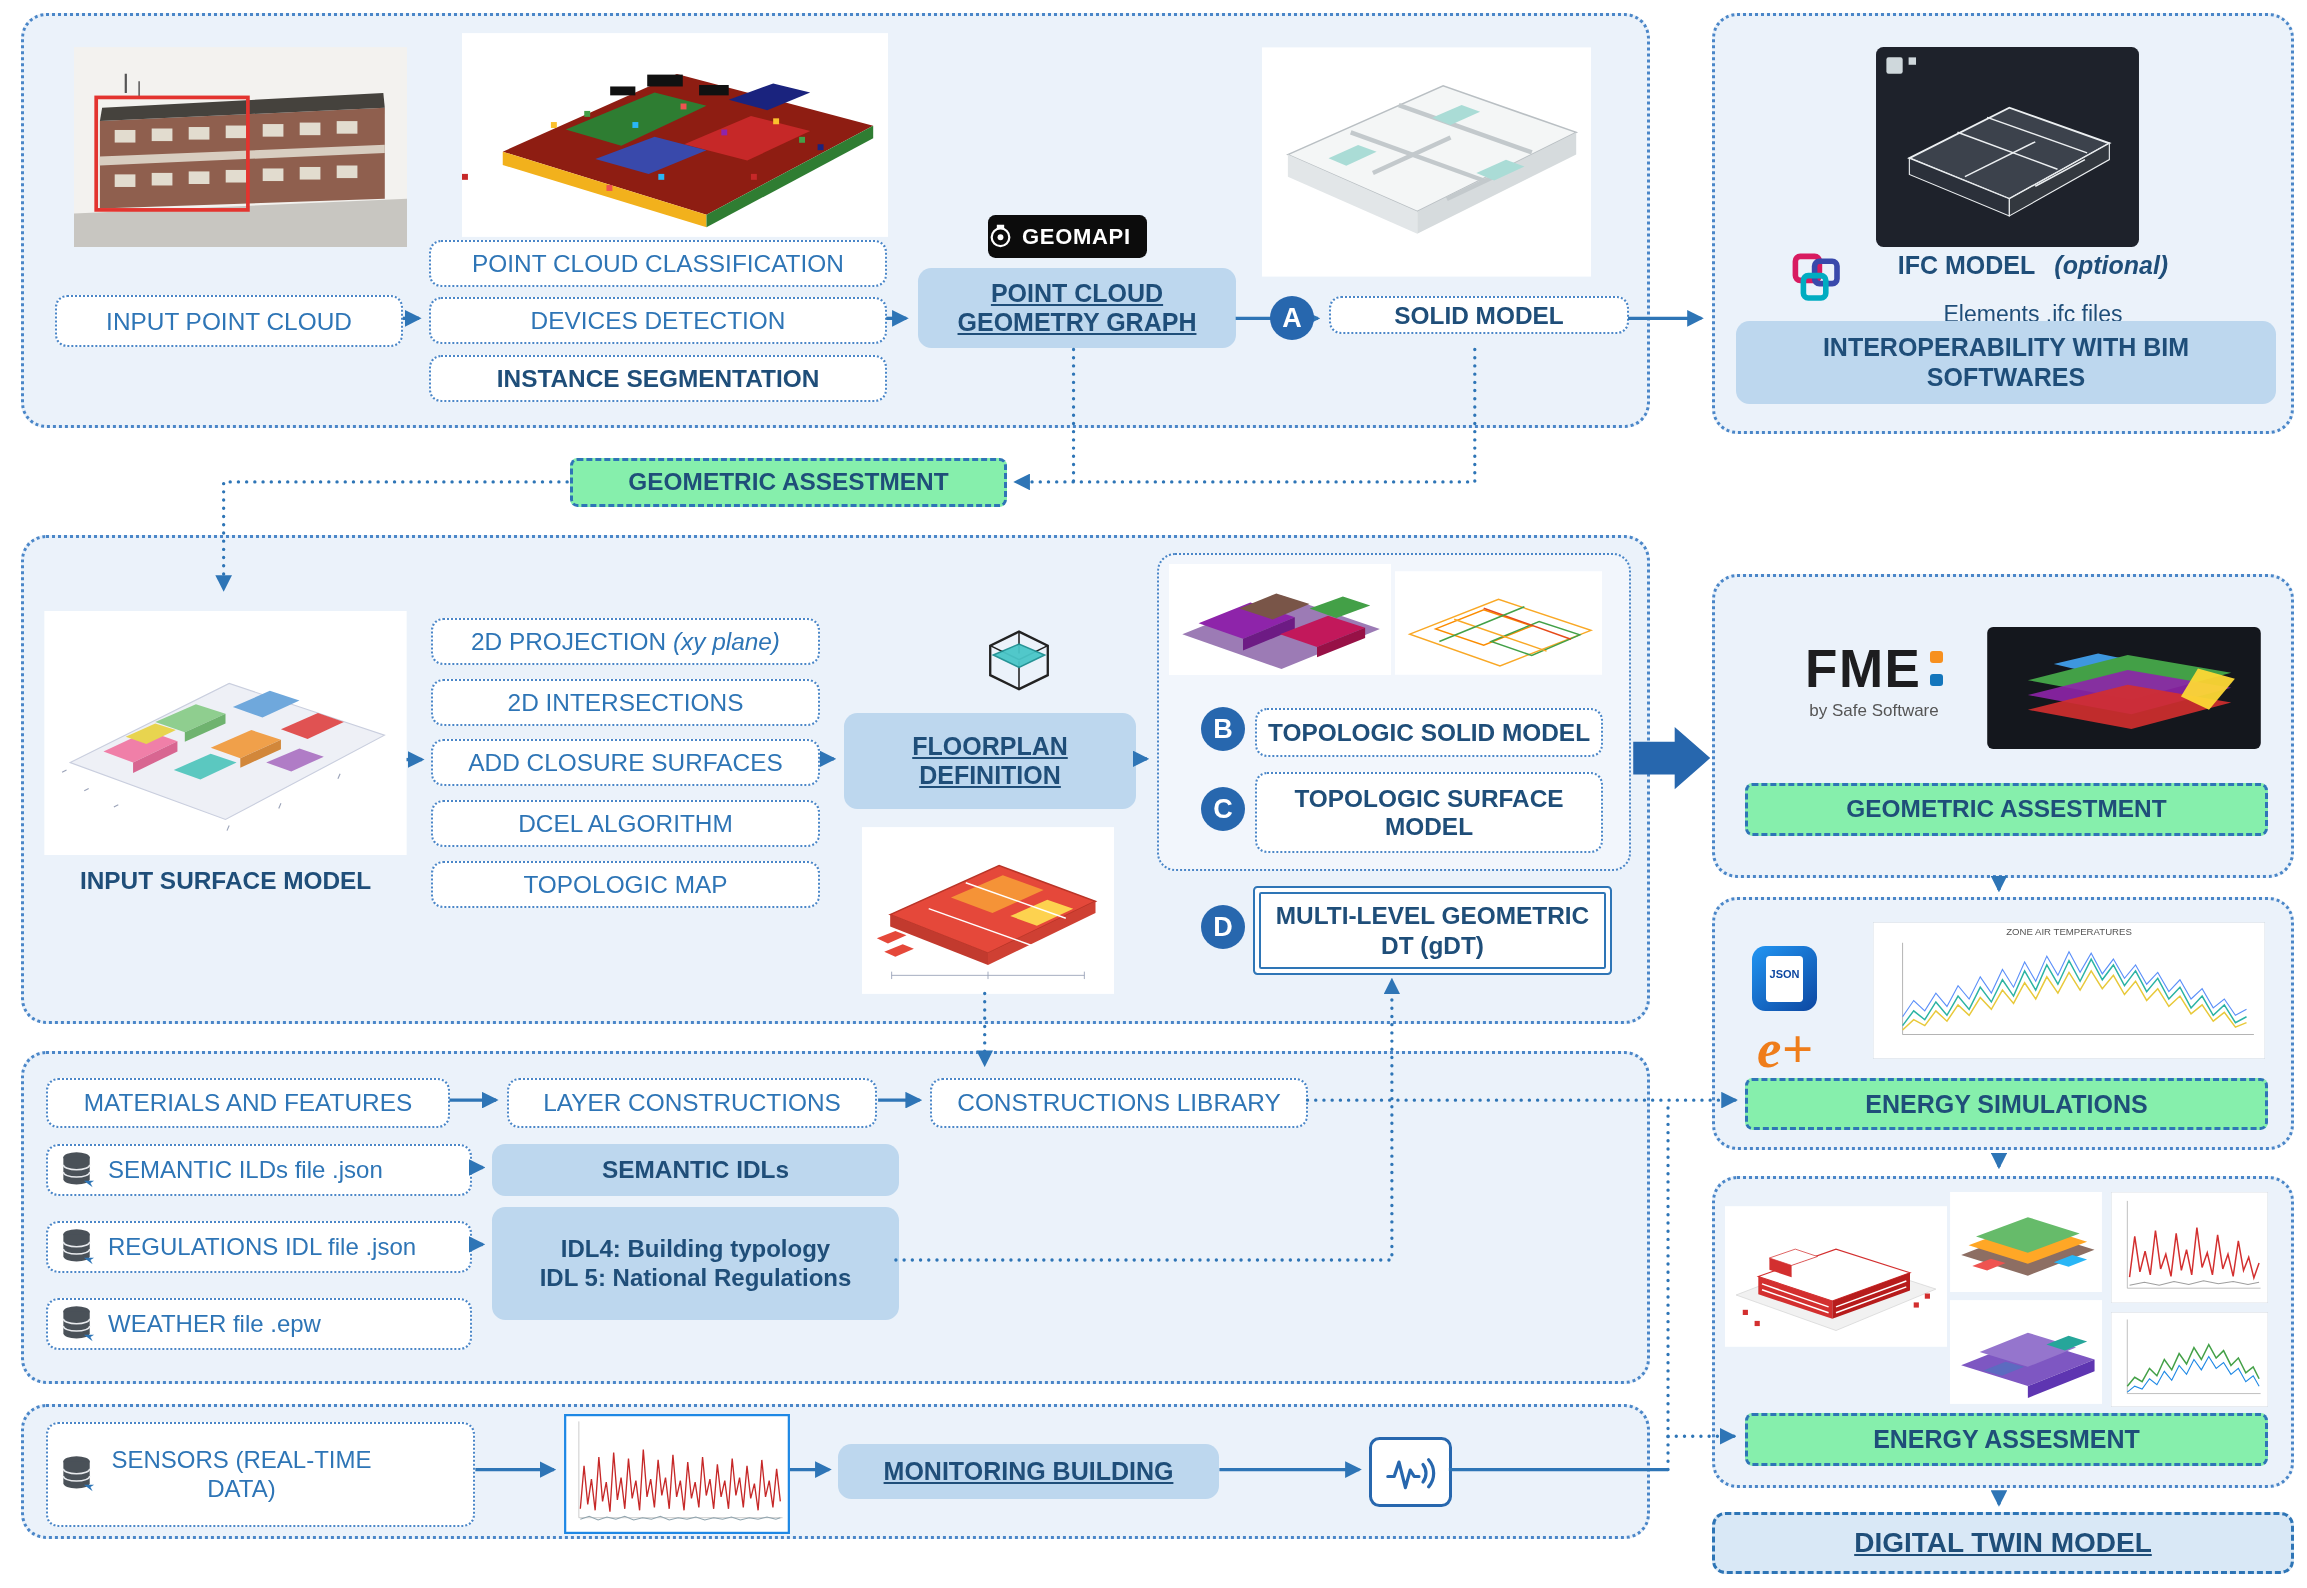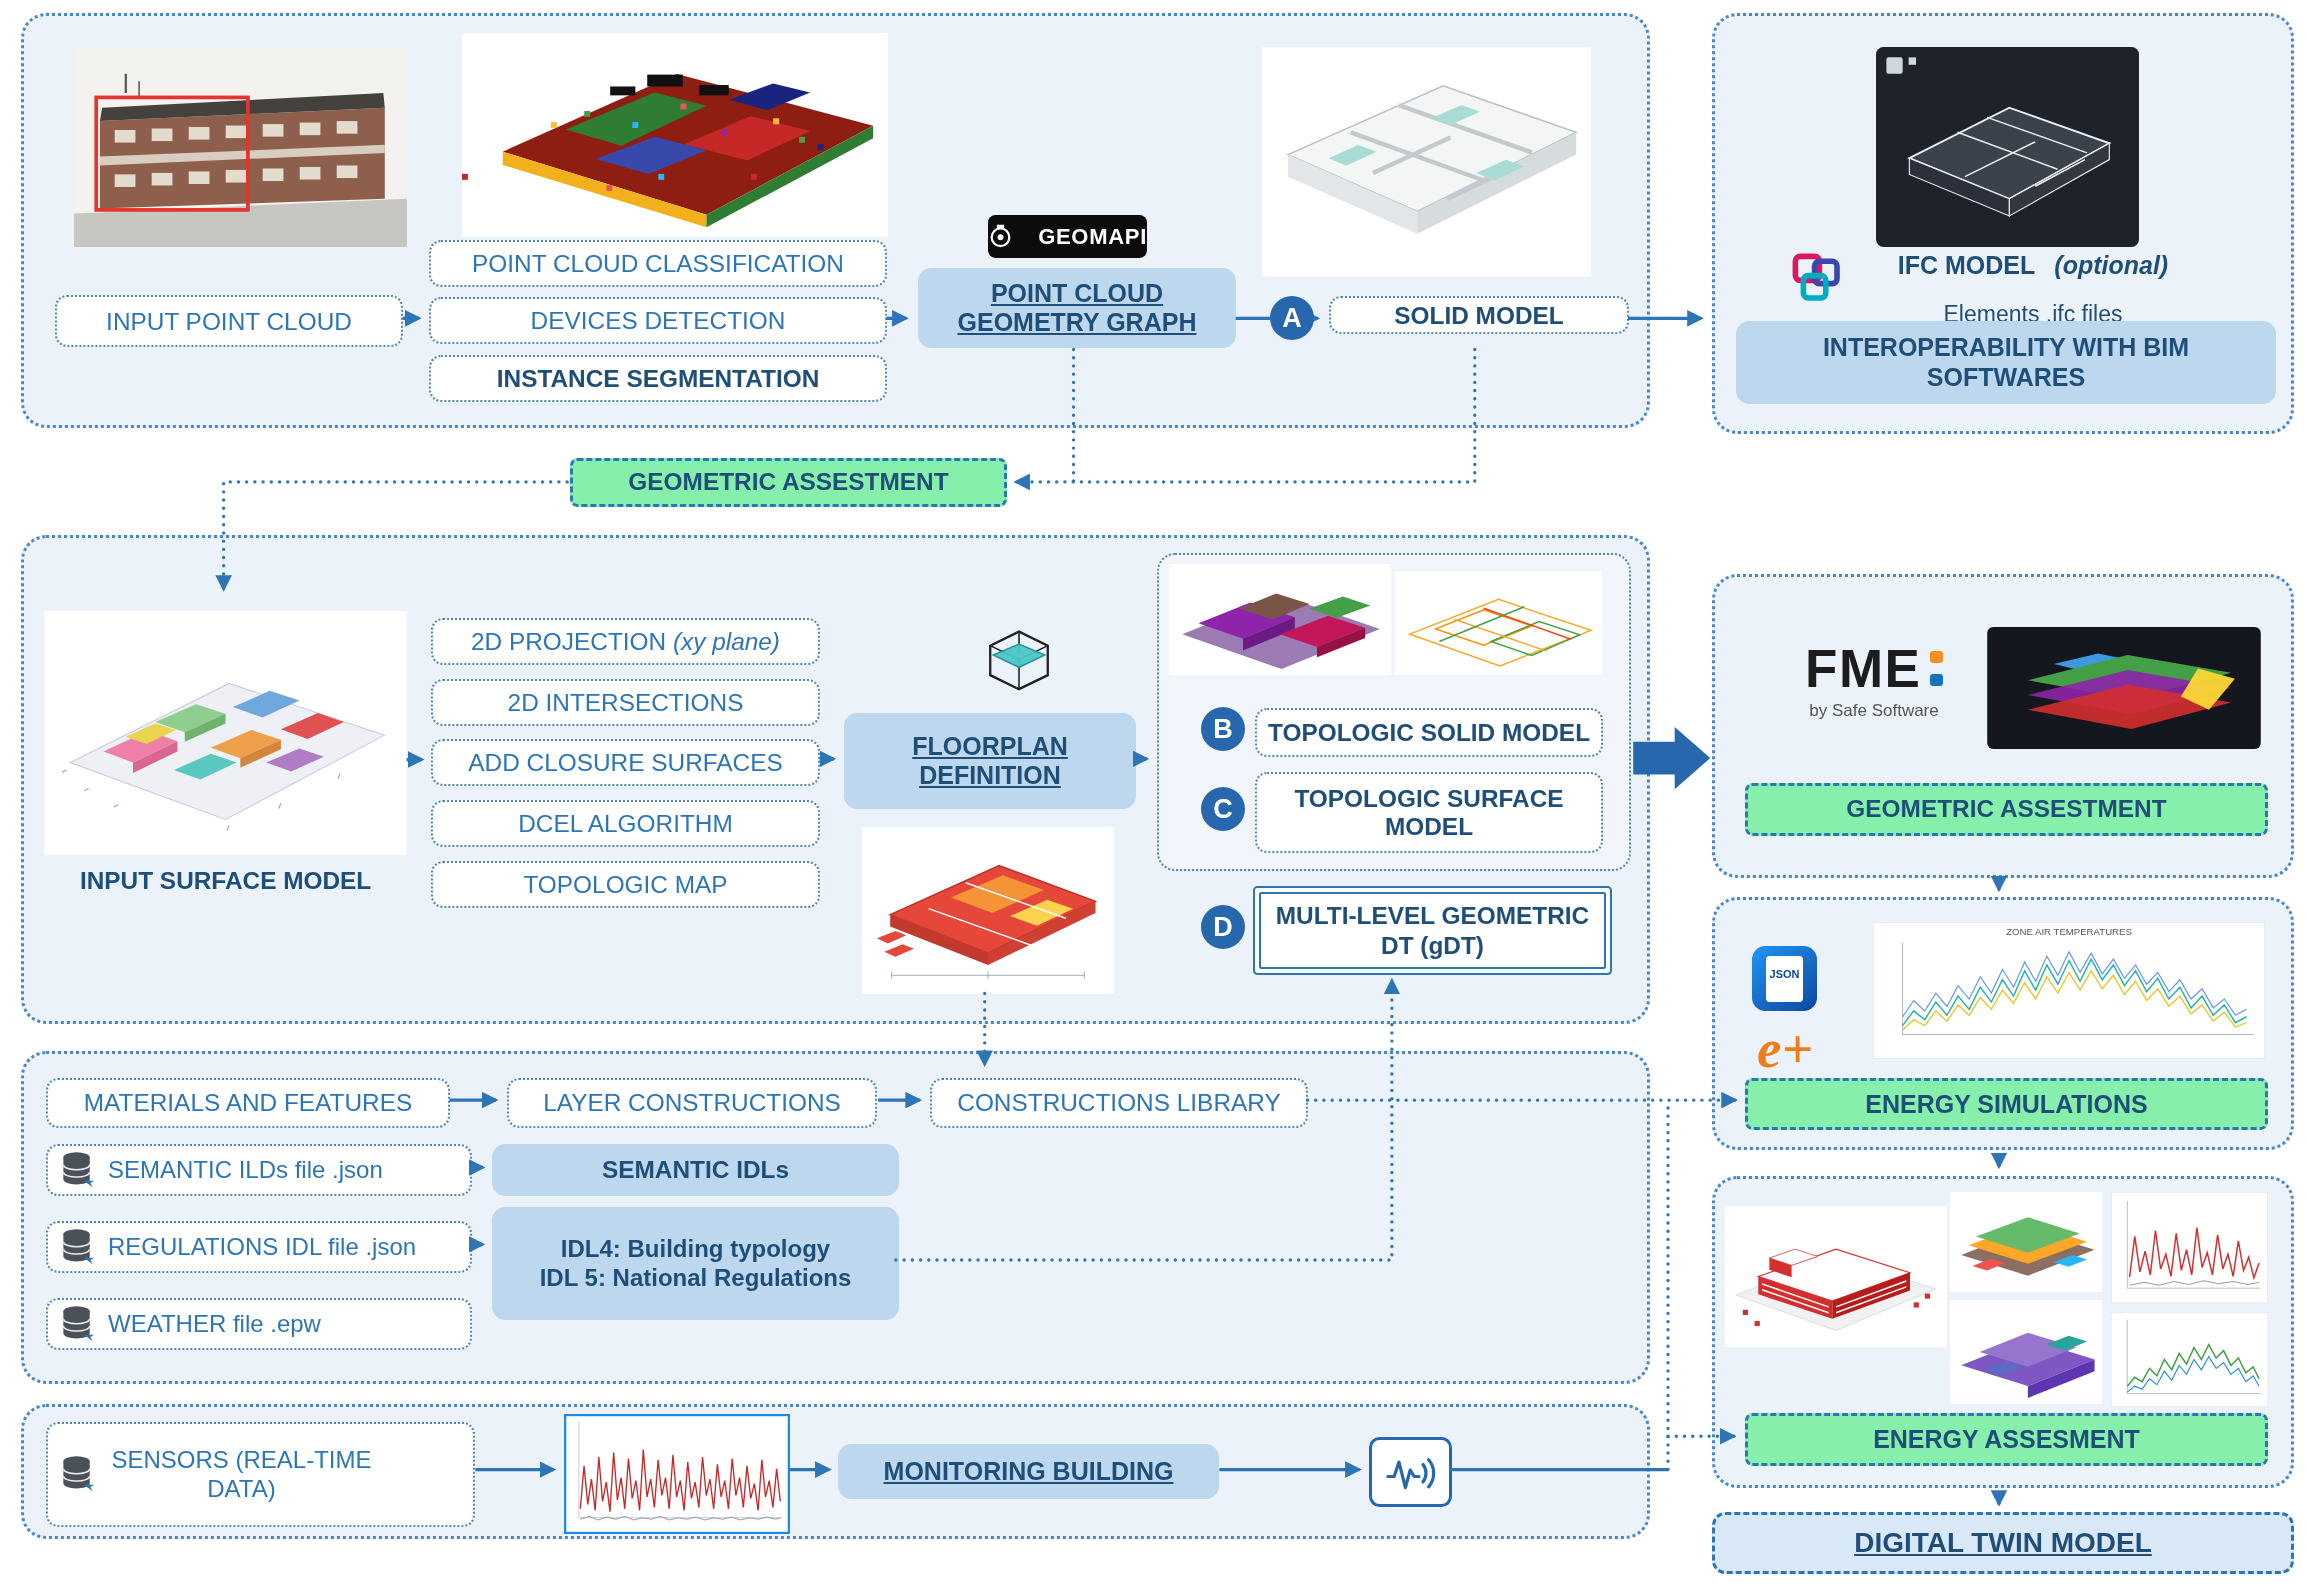--- a/index.html
+++ b/index.html
@@ -10,21 +10,21 @@
 .subcont{position:absolute;border:2.2px dotted #4a86c8;border-radius:18px;background:rgba(255,255,255,.35)}
 .pbox{position:absolute;display:flex;align-items:center;justify-content:center;text-align:center;border:2.2px dotted #4a86c8;border-radius:12px;background:#fff;color:#2e75b6;font-size:24.4px;line-height:1.12;padding:11px 9px}
 .pbox.bold{font-weight:700;color:#1f4e79}
 .pbox.col{flex-direction:column}
 .fillbox{position:absolute;display:flex;flex-direction:column;align-items:center;justify-content:center;text-align:center;background:#bdd7ee;border-radius:13.3px;color:#1f4e79;font-weight:700;font-size:25px;line-height:1.18;padding:3px 10.4px}
 .underline{text-decoration:underline}
 .dashbox{position:absolute;display:flex;flex-direction:column;align-items:center;justify-content:center;text-align:center;border:3px dashed #2e75b6;background:#86efac;color:#1f4e79;font-weight:700;font-size:24.4px;border-radius:7.4px;line-height:1.15}
 .filebox{position:absolute;display:flex;align-items:center;gap:12px;border:2.2px dotted #4a86c8;border-radius:12px;background:#fff;color:#2e75b6;font-size:24px;padding:13px 12px;text-align:left}
 .slabel{position:absolute;color:#1f4e79;font-weight:700;display:flex;align-items:center;justify-content:center;text-align:center}
 .badge{position:absolute;width:44px;height:44px;border-radius:50%;background:#2767ae;color:#fff;font-size:27px;font-weight:700;display:flex;align-items:center;justify-content:center;z-index:60}
-.geomapi{position:absolute;background:#0c0c0c;border-radius:7.4px;color:#fff;display:flex;align-items:center;justify-content:space-between;gap:9px;font-weight:700;font-size:22px;letter-spacing:0.7px}
+.geomapi{position:absolute;background:#0c0c0c;border-radius:7.4px;color:#fff;display:flex;align-items:center;justify-content:flex-start;gap:9px;font-weight:700;font-size:22px;letter-spacing:0.7px}
 .dbox{position:absolute;border:2.2px solid #2e75b6;background:#fff;padding:4.4px;border-radius:4.4px}
 .dbox-in{border:2.2px solid #2e75b6;width:100%;height:100%;display:flex;flex-direction:column;align-items:center;justify-content:center;text-align:center;color:#1f4e79;font-weight:700;font-size:24.4px;line-height:1.2;border-radius:2.2px}
 .img{position:absolute}
 .ital{font-style:italic}
 #dt-box{background:#d9e8f6;border-radius:13.3px;font-size:28px}
 .fme-wrap{position:absolute;display:flex;flex-direction:column;align-items:center}
 .fme-row{display:flex;align-items:center;gap:9px}
 .fme-txt{font-size:53px;font-weight:800;color:#1d1d1f;letter-spacing:1.5px}
 .fme-dots{display:flex;flex-direction:column;gap:10.4px}
 .fme-dots i{width:12.6px;height:12.6px;border-radius:3px;display:block}

